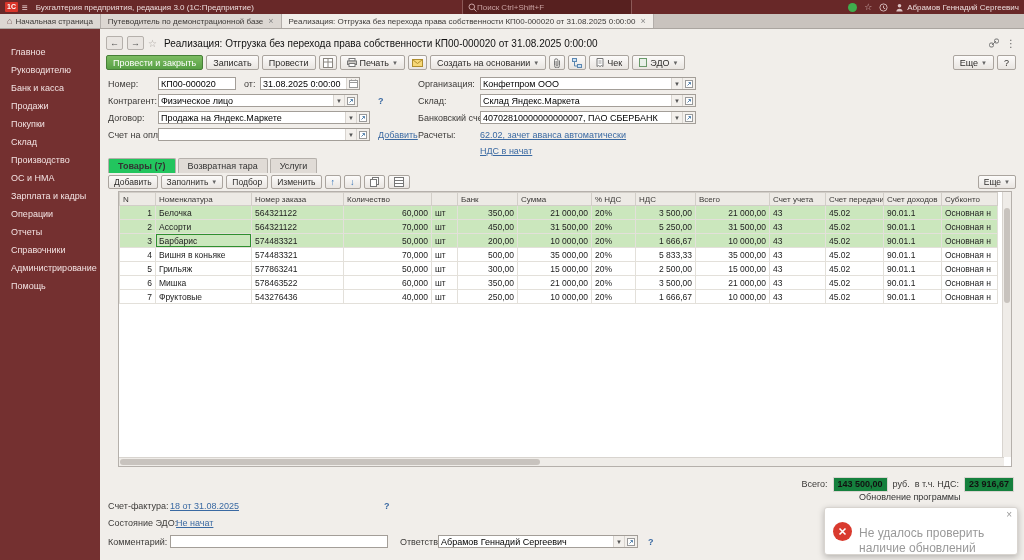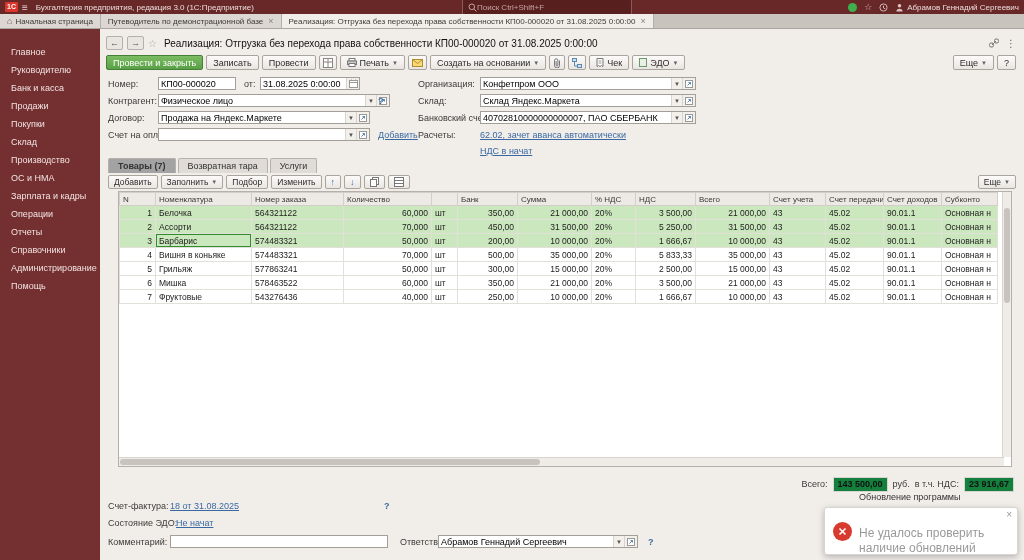--- a/index.html
+++ b/index.html
@@ -57,21 +57,21 @@
   .combo input{flex:1;border:0;min-width:0;font-size:9px;padding:0 2px;font-family:inherit;background:transparent;}
   .cmb-btn{width:11px;border-left:1px solid #d8d4cf;display:flex;align-items:center;justify-content:center;font-size:6px;color:#555;background:#f3f0ec;cursor:pointer;}
   .cmb-open{width:13px;border-left:1px solid #d8d4cf;display:flex;align-items:center;justify-content:center;background:#f3f0ec;cursor:pointer;}
   .link{position:static;color:#3a69a2;text-decoration:underline;cursor:pointer;white-space:nowrap;font-size:9px;}
   .alink{position:absolute;top:2px;color:#3a69a2;text-decoration:underline;cursor:pointer;white-space:nowrap;}
   .ahelp{position:absolute;top:2px;color:#3a69a2;font-weight:bold;cursor:pointer;}
 
   
   .gtabs{position:absolute;top:128px;left:8px;height:16px;display:flex;align-items:flex-end;}
   .gtab{display:inline-block;padding:2px 9px;border:1px solid #b5b0ab;border-bottom:0;background:#e0dbd6;margin-right:2px;border-radius:2px 2px 0 0;font-size:9px;color:#333;cursor:pointer;}
-  .gtab.active{background:#a3a3a3;font-weight:bold;}
+  .gtab.active{background:#22c55e;font-weight:bold;}
   .gridbar{position:absolute;top:145px;left:8px;right:8px;height:16px;display:flex;gap:3px;align-items:center;}
 
   
   .grid{position:absolute;top:162px;left:18px;width:894px;height:276px;background:#fff;border:1px solid #b5b0ab;overflow:hidden;}
   .gtable{border-collapse:collapse;table-layout:fixed;width:878px;}
   .gtable th{background:#edeae5;border:1px solid #d2cec8;font-weight:normal;font-size:8px;color:#3a3836;text-align:left;padding:1px 3px;height:13px;overflow:hidden;white-space:nowrap;}
   .gtable td{border:1px solid #e3e0da;font-size:8.5px;padding:0 3px;height:14px;overflow:hidden;white-space:nowrap;cursor:cell;}
   .gtable tr.hl td{background:#cbe7bd;}
   .gtable td.sel{background:#8fd177;box-shadow:inset 0 0 0 1px #2f8f2f;}
   .gtable th:nth-child(1){width:36px}.gtable th:nth-child(2){width:96px}.gtable th:nth-child(3){width:92px}
@@ -269,21 +269,21 @@
             <svg width="8" height="8" viewBox="0 0 8 8">
               <rect x="0.5" y="0.5" width="7" height="7" fill="#fff" stroke="#999"></rect>
               <path d="M2.5 5.5 L5.5 2.5 M3.5 2.5h2v2" stroke="#5b87b0" fill="none"></path>
             </svg>
           </span>
       </div>
     </div>
 
     <div class="frow" style="top:65px">
       <span class="flabel" style="left:0">Контрагент:</span>
-      <div class="combo" style="left:50px;width:232px">
+      <div class="combo" style="left:50px;width:200px">
         <input value="Физическое лицо" style="">
         <span class="cmb-btn">▼</span>
         <span class="cmb-open">
             <svg width="8" height="8" viewBox="0 0 8 8">
               <rect x="0.5" y="0.5" width="7" height="7" fill="#fff" stroke="#999"></rect>
               <path d="M2.5 5.5 L5.5 2.5 M3.5 2.5h2v2" stroke="#5b87b0" fill="none"></path>
             </svg>
           </span>
       </div>
       <span class="ahelp" style="left:270px">?</span>

